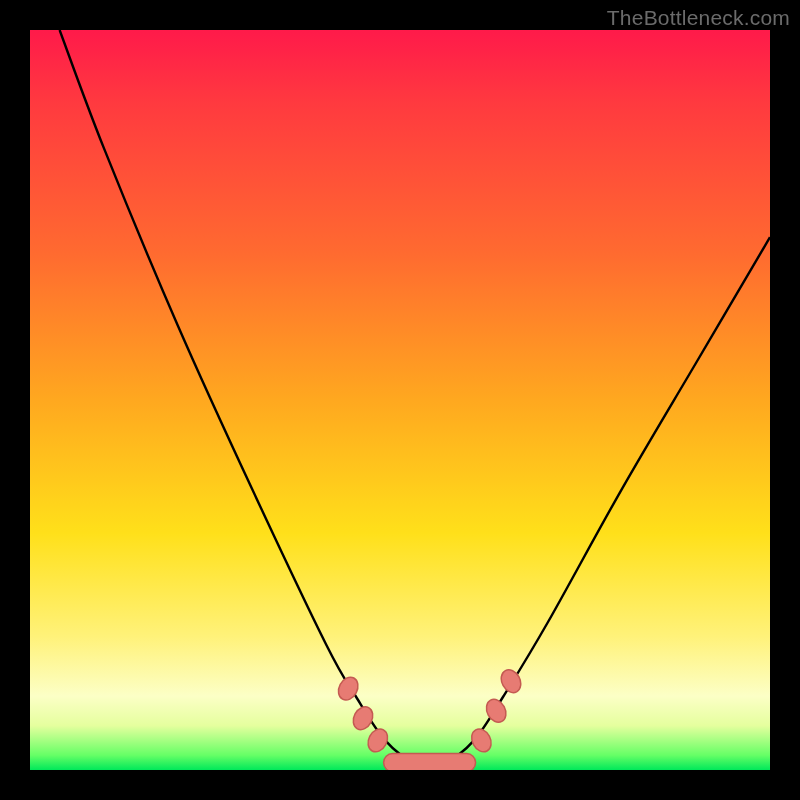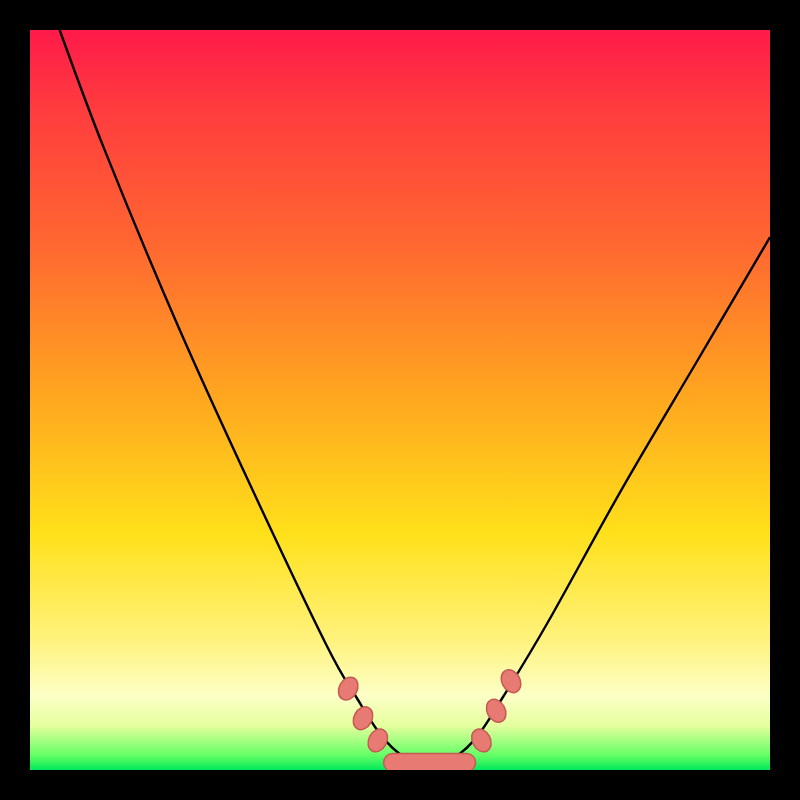--- a/index.html
+++ b/index.html
@@ -53,20 +53,21 @@
     color: #6b6b6b;
     font-size: 21px;
     font-weight: 500;
     letter-spacing: 0.2px;
   }
 </style>
 </head>
 <body>
 
 <div class="frame">
+  <div class="watermark">TheBottleneck.com</div>
 
   <div class="plot-area">
     <svg class="curve" viewBox="0 0 740 740" preserveAspectRatio="none">
       <path d="M 29.6 0.0 C 37.0 19.7, 54.3 69.1, 74.0 118.4 C 93.7 167.7, 123.3 239.3, 148.0 296.0 C 172.7 352.7, 197.3 405.8, 222.0 458.8 C 246.7 511.8, 278.7 579.7, 296.0 614.2 C 313.3 648.7, 315.7 650.0, 325.6 666.0 C 335.5 682.0, 345.3 699.3, 355.2 710.4 C 365.1 721.5, 374.9 728.9, 384.8 732.6 C 394.7 736.3, 404.5 736.3, 414.4 732.6 C 424.3 728.9, 434.1 721.5, 444.0 710.4 C 453.9 699.3, 461.3 685.7, 473.6 666.0 C 485.9 646.3, 498.3 626.5, 518.0 592.0 C 537.7 557.5, 567.3 502.0, 592.0 458.8 C 616.7 415.6, 641.3 374.9, 666.0 333.0 C 690.7 291.1, 727.7 228.2, 740.0 207.2" fill="none" stroke="#000000" stroke-width="2.4"></path>
       <g>
           <ellipse cx="318.2" cy="658.6" rx="9" ry="12" fill="#e77b73" stroke="#c45a52" stroke-width="1.5" transform="rotate(28 318.2 658.6)"></ellipse>
           <ellipse cx="333.0" cy="688.2" rx="9" ry="12" fill="#e77b73" stroke="#c45a52" stroke-width="1.5" transform="rotate(28 333.0 688.2)"></ellipse>
           <ellipse cx="347.8" cy="710.4" rx="9" ry="12" fill="#e77b73" stroke="#c45a52" stroke-width="1.5" transform="rotate(28 347.8 710.4)"></ellipse>
           <rect x="353.6" y="723.6" width="92.0" height="18.0" rx="9" fill="#e77b73" stroke="#c45a52" stroke-width="1.5"></rect>
           <ellipse cx="451.4" cy="710.4" rx="9" ry="12" fill="#e77b73" stroke="#c45a52" stroke-width="1.5" transform="rotate(-28 451.4 710.4)"></ellipse>

